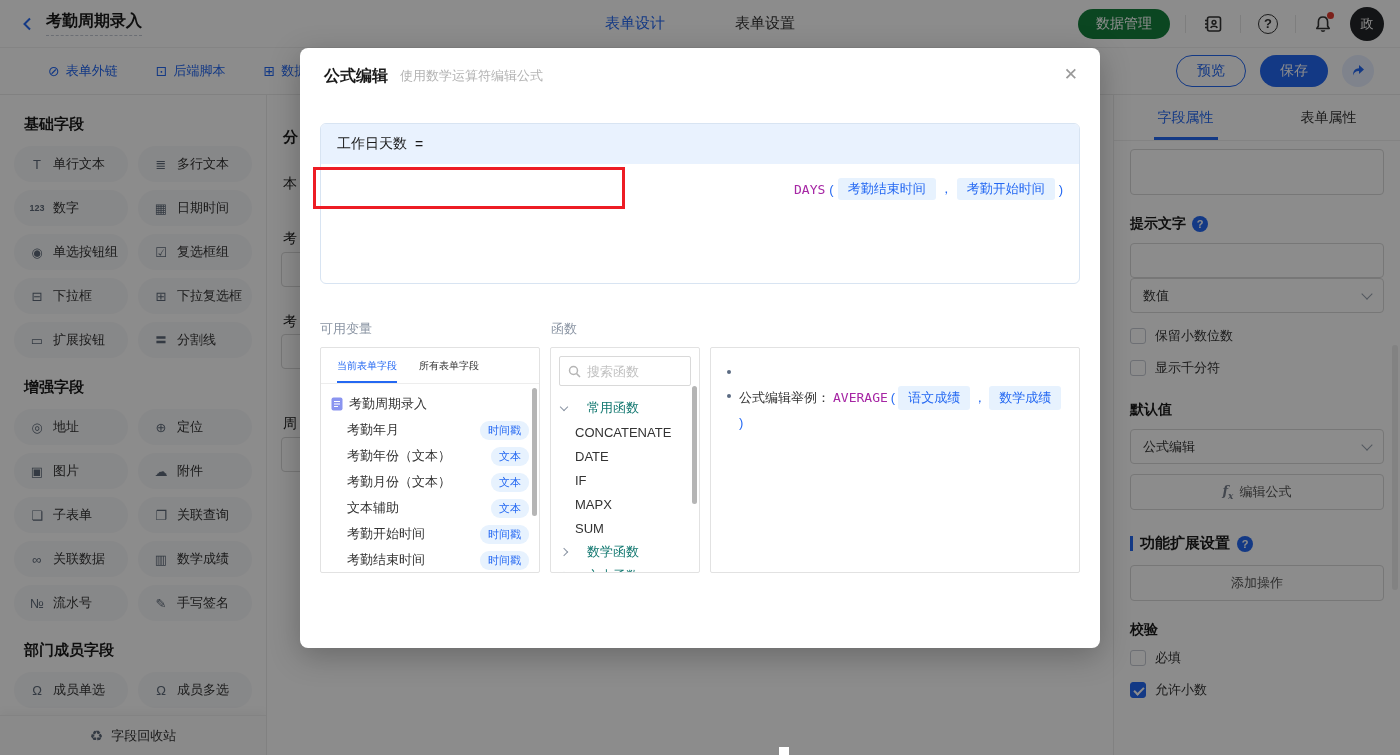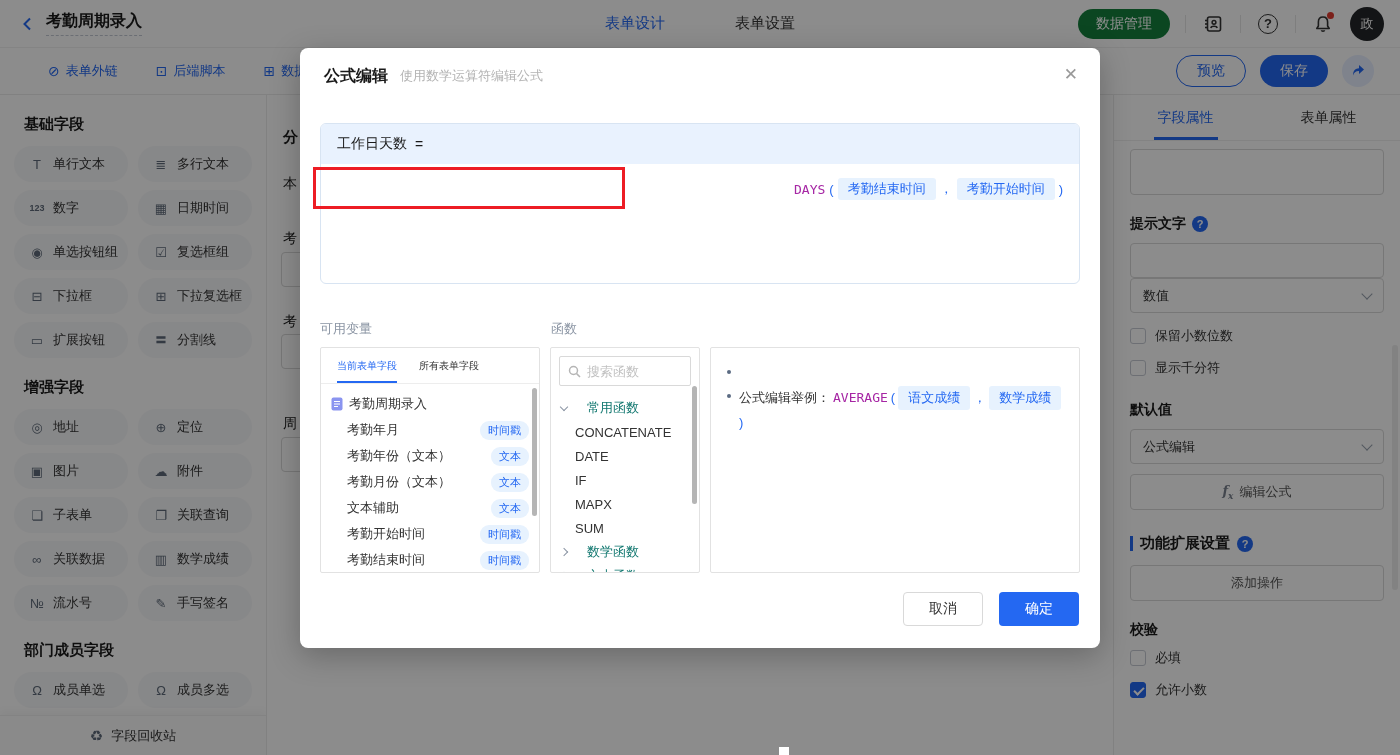--- a/index.html
+++ b/index.html
@@ -491,17 +491,13 @@
             <span class="sym">(</span>
           <span class="chip">语文成绩</span>
           <span class="sym">，</span>
           <span class="chip">数学成绩</span>
           <span class="sym">)</span>
         </span>
       </div>
     </div>
   </div>
 
-  <div class="m-foot">
-    <span class="btn-cancel">取消</span>
-    <span class="btn-ok">确定</span>
-  </div>
 </div>
 
 </body></html>

